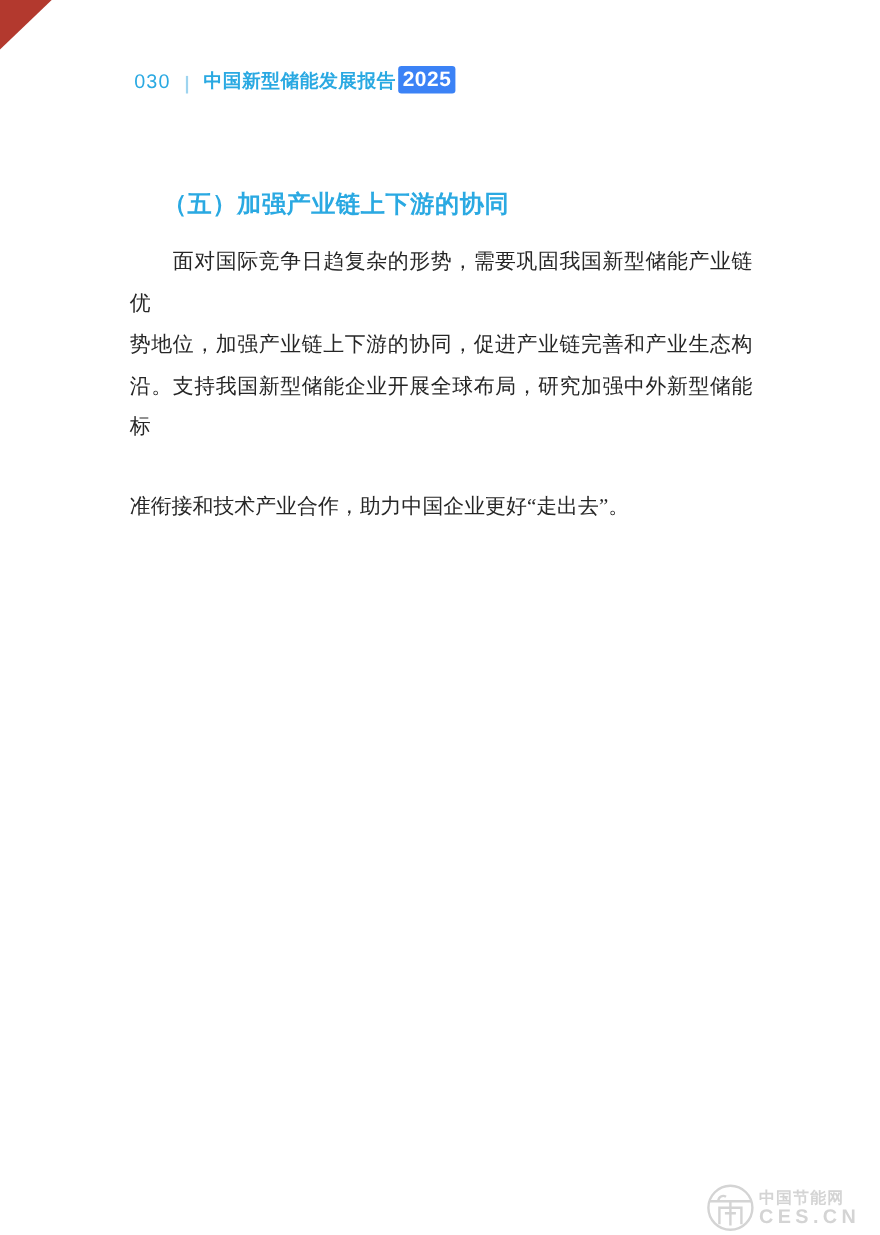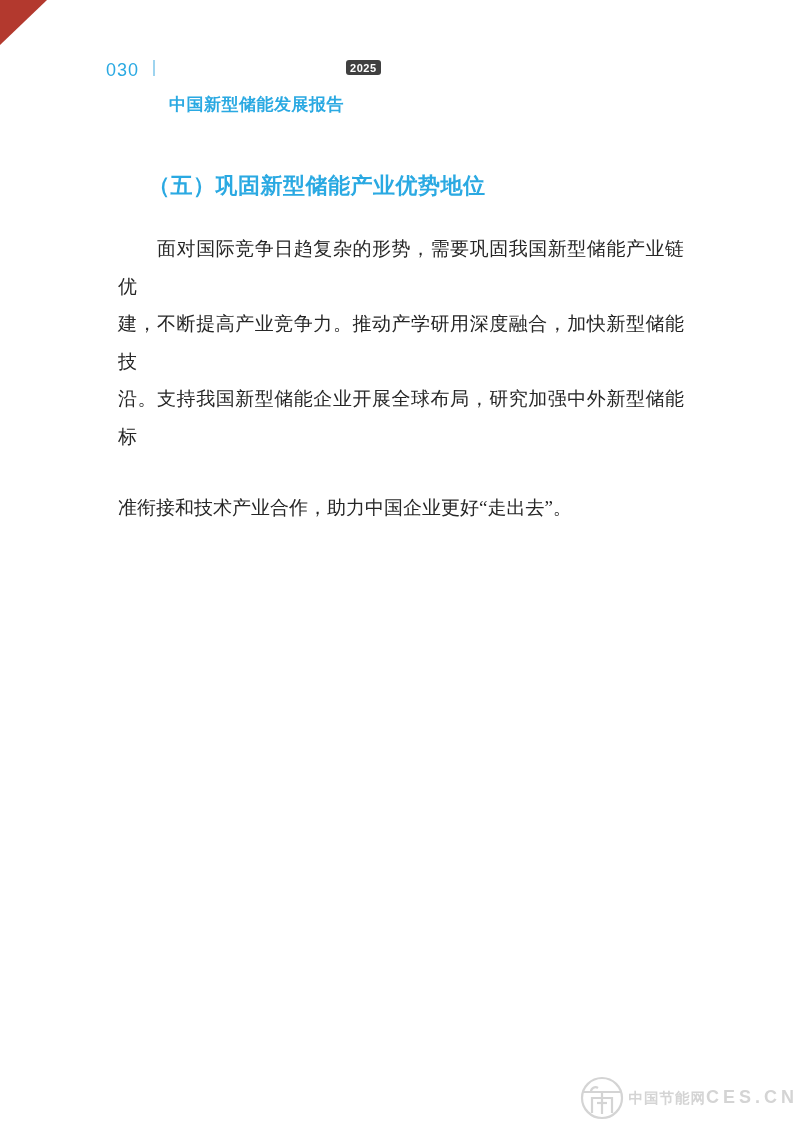--- a/index.html
+++ b/index.html
@@ -15,74 +15,74 @@
   
   .corner-triangle {
     position: absolute; top: 0; left: 0;
     width: 0; height: 0;
     border-top: 45px solid #b3392e;
     border-right: 47px solid transparent;
   }
 
   
   .page-header {
-    position: absolute; left: 106px; top: 60px;
-    display: flex; align-items: flex-start;
+    position: absolute; left: 122px; top: 60px;
+    display: flex; align-items: flex-end;
     color: #2aa9e2;
     white-space: nowrap;
   }
   .page-number {
     font-size: 18px; font-weight: 500; letter-spacing: 1px;
   }
   .header-divider {
     width: 2px; height: 16px; background: #9ed4ef;
     margin: 0 14px;
   }
   .report-title {
-    font-size: 17px; font-weight: bold; letter-spacing: 0.5px; margin-top: 33px;
+    font-size: 17px; font-weight: bold; letter-spacing: 0.5px;
   }
   .year-badge {
-    background: #404040; color: #ffffff;
-    font-size: 11px; font-weight: bold;
+    background: #3b82f6; color: #ffffff;
+    font-size: 19px; font-weight: bold;
     padding: 2px 4px 1px 4px; border-radius: 3px;
     margin-left: 2px; letter-spacing: 0.5px;
   }
 
   
   .section-heading {
     position: absolute; left: 148px; top: 171px;
     font-size: 22px; font-weight: bold;
     color: #2aa9e2; letter-spacing: 0.5px;
     white-space: nowrap;
   }
 
   
   .body-paragraph {
-    position: absolute; left: 118px; top: 230px; width: 566px;
+    position: absolute; left: 118px; top: 220px; width: 566px;
     font-family: "Liberation Serif", "DejaVu Serif", serif;
     font-size: 19px; line-height: 37.5px;
     color: #262626;
   }
   .body-paragraph .line {
     text-align: justify;
     text-align-last: justify;
   }
   .body-paragraph .line.last {
     text-align-last: left;
     margin-top: 34px;
   }
 
   
   .watermark {
     position: absolute; right: 0px; top: 1074px;
     display: flex; align-items: center;
     color: #d4d4d4;
   }
   .watermark-logo { width: 48px; height: 48px; flex: 0 0 auto; }
-  .watermark-text { display: flex; flex-direction: row; margin-left: 2px; padding-right: 2px; }
+  .watermark-text { display: flex; flex-direction: column; margin-left: 2px; padding-right: 18px; }
   .watermark-cn {
     font-size: 14.5px; font-weight: bold; letter-spacing: 1px; line-height: 17px;
   }
   .watermark-en {
     font-size: 18px; font-weight: bold; letter-spacing: 4px; line-height: 15px;
   }
 </style>
 </head>
 <body>
 
@@ -90,25 +90,25 @@
 
   <div class="corner-triangle"></div>
 
   <div class="page-header">
     <span class="page-number">030</span>
     <span class="header-divider"></span>
     <span class="report-title">中国新型储能发展报告</span>
     <span class="year-badge">2025</span>
   </div>
 
-  <div class="section-heading">（五）巩固新型储能产业优势地位</div>
+  <div class="section-heading">（五）加强产业链上下游的协同</div>
 
   <div class="body-paragraph">
       <div class="line">　　面对国际竞争日趋复杂的形势，需要巩固我国新型储能产业链优</div>
-      <div class="line">建，不断提高产业竞争力。推动产学研用深度融合，加快新型储能技</div>
+      <div class="line">势地位，加强产业链上下游的协同，促进产业链完善和产业生态构</div>
       <div class="line">沿。支持我国新型储能企业开展全球布局，研究加强中外新型储能标</div>
       <div class="line last">准衔接和技术产业合作，助力中国企业更好“走出去”。</div>
     </div>
 
   <div class="watermark">
     <svg class="watermark-logo" viewBox="0 0 48 48" fill="none" stroke="#d4d4d4" stroke-width="2.2">
       <circle cx="24" cy="24" r="20"></circle>
       <path d="M5 18 H43"></path>
       <path d="M13 18 c0,-4 4,-6 7,-4"></path>
       <path d="M14 39 V24 H34 V39"></path>

